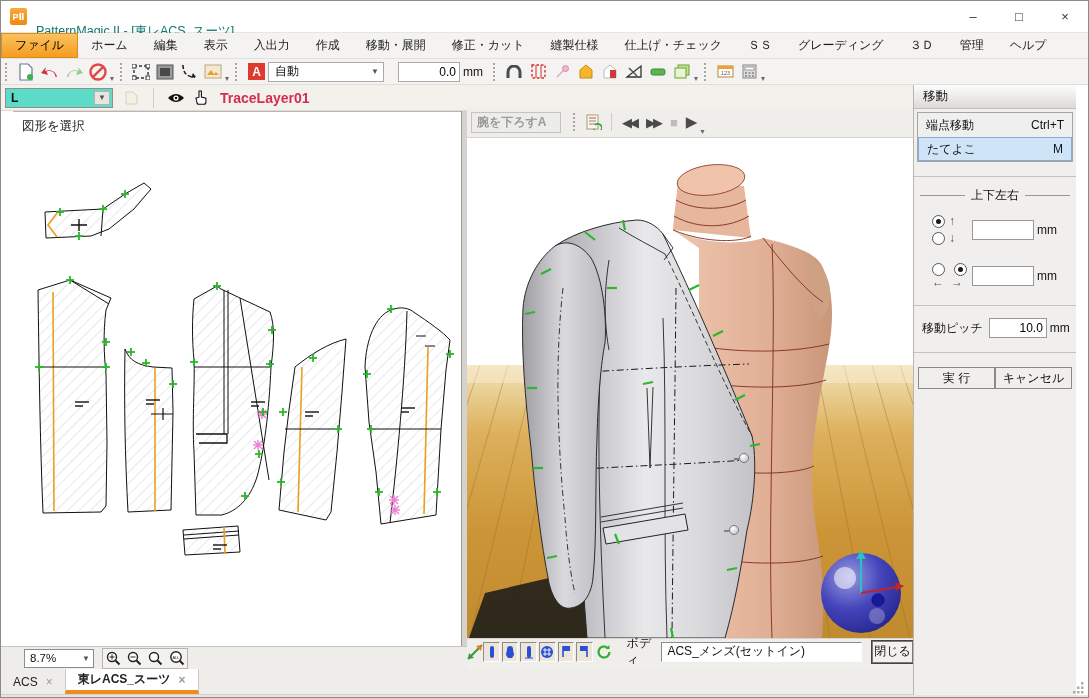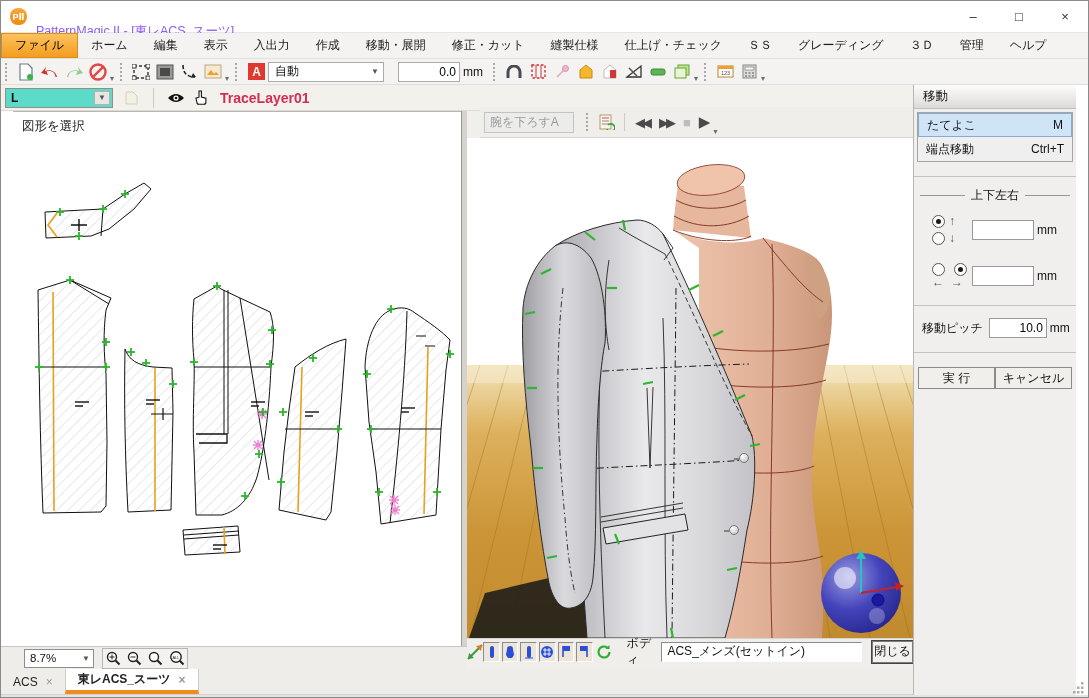--- a/index.html
+++ b/index.html
@@ -2,22 +2,22 @@
 <html><head>
 <meta charset="utf-8">
 <style>
   * { margin:0; padding:0; box-sizing:border-box; }
   html,body { width:1089px; height:698px; overflow:hidden; }
   body { font-family:"Liberation Sans","DejaVu Sans",sans-serif; font-size:12px; color:#111; background:#fff; }
   #win { position:relative; width:1089px; height:698px; border:1px solid #8a8a8a; background:#fff; overflow:hidden; }
 
   
   .titlebar { position:absolute; left:0; top:0; width:100%; height:32px; background:#fff; display:flex; align-items:center; border-bottom:1px solid #e8e6e3; }
-  .applogo { width:17px; height:17px; margin-left:9px; background:linear-gradient(#f7a93b,#ef8a10); color:#fff; font-size:9px; font-weight:bold; display:flex; align-items:center; justify-content:center; border-radius:8px; }
-  .apptitle { margin-left:9px; font-size:12.5px; color:#8b5cf6;margin-top:30px; }
+  .applogo { width:17px; height:17px; margin-left:9px; background:linear-gradient(#f7a93b,#ef8a10); color:#fff; font-size:9px; font-weight:bold; display:flex; align-items:center; justify-content:center; border-radius:2px; }
+  .apptitle { margin-left:9px; font-size:12.5px; color:#0f766e;margin-top:30px; }
   .wbtns { position:absolute; right:0; top:0; height:31px; display:flex; }
   .wbtn { width:46px; height:31px; display:flex; align-items:center; justify-content:center; font-size:13px; color:#333; }
 
   
   .menubar { position:absolute; left:0; top:32px; width:100%; height:26px; background:#f4f3f1; display:flex; align-items:stretch; border-bottom:1px solid #e3e1de; }
   .menu-item { padding:0 13px; display:flex; align-items:center; color:#1a1a1a; }
   .menu-item.active { background:linear-gradient(#fcc25f,#f49d1e); border:1px solid #da8f17; color:#000; }
 
   
   .toolbar { position:absolute; left:0; top:58px; width:100%; height:26px; background:#f4f3f1; display:flex; align-items:center; border-bottom:1px solid #e0ded9; }
@@ -35,21 +35,21 @@
   .layersel .arr { position:absolute; right:2px; top:2px; bottom:2px; width:16px; background:#e8e6e2; border:1px solid #b5b2ad; display:flex; align-items:center; justify-content:center; font-size:8px; color:#555; }
   .tracename { color:#d22d55; font-weight:bold; font-size:14px; margin-left:8px; }
 
   
   .pattern-pane { position:absolute; left:12px; top:110px; width:460px; height:535px; background:#fff; border-top:1px solid #b9b6b1; overflow:hidden; }
   .splitter { position:absolute; left:460px; top:110px; width:6px; height:535px; background:#d6d3ce; border-left:1px solid #9b9892; }
   .prompt { position:absolute; left:9px; top:6px; color:#222; font-size:12.5px; }
 
   
   .viewer { position:absolute; left:466px; top:110px; width:446px; height:553px; background:#f1efec; }
-  .vtoolbar { position:absolute; left:13px; top:-4px; width:100%; height:31px; background:#f0eeeb; border-bottom:1px solid #d8d5d0; display:flex; align-items:center; }
+  .vtoolbar { position:absolute; left:0; top:-4px; width:100%; height:31px; background:#f0eeeb; border-bottom:1px solid #d8d5d0; display:flex; align-items:center;font-weight:bold; }
   .animfield { width:90px; height:21px; background:#ececea; border:1px solid #c6c3bf; color:#9a9a9a; display:flex; align-items:center; padding-left:5px; margin-left:4px; }
   .vsep { width:1px; height:18px; background:#cfccc8; margin:0 5px; }
   .pb { color:#4a4a4a; font-size:13px; letter-spacing:-2px; margin:0 5px; }
   .pb.dis { color:#bdbdbd; }
   .vcanvas { position:absolute; left:0; top:27px; width:446px; height:500px; background:#fff; }
   .vbottom { position:absolute; left:0; top:527px; width:446px; height:26px; background:#f0eeea; border-top:1px solid #d8d5d0; display:flex; align-items:center; }
   .sunkbox { width:20px; height:20px; background:#ece5d8; border:1px solid; border-color:#8c8c8c #fdfdfd #fdfdfd #8c8c8c; margin-right:2px; display:flex; align-items:center; justify-content:center; }
   .bodylabel { margin:0 5px 0 14px; }
   .bodyfield { width:246px; height:20px; background:#fff; border:1px solid; border-color:#8c8c8c #fdfdfd #fdfdfd #8c8c8c; display:flex; align-items:center; padding-left:5px; }
   .closebtn { margin-left:10px; width:50px; height:22px; background:#f2f1ee; border:1px solid #7a7a7a; box-shadow:0 0 0 1px #444; display:flex; align-items:center; justify-content:center; }
@@ -624,27 +624,27 @@
           <span>ACS_メンズ(セットイン)</span>
         </div>
       <div class="closebtn">閉じる</div>
     </div>
   </div>
   <div class="belowviewer"></div>
 
   <div class="rpanel">
     <div class="cmd-header">移動</div>
     <div class="cmd-list">
+      <div class="cmd-row">
+        <span>端点移動</span>
+        <span>Ctrl+T</span>
+      </div>
       <div class="cmd-row sel">
         <span>たてよこ</span>
         <span>M</span>
-      </div>
-      <div class="cmd-row">
-        <span>端点移動</span>
-        <span>Ctrl+T</span>
       </div>
     </div>
     <div class="hsep" style="margin-top:14px"></div>
     <div class="grp-title">
         <span>上下左右</span>
       </div>
     <div class="dirrow">
       <div class="dircol">
         <div class="dircell">
             <span class="radio on"></span>

